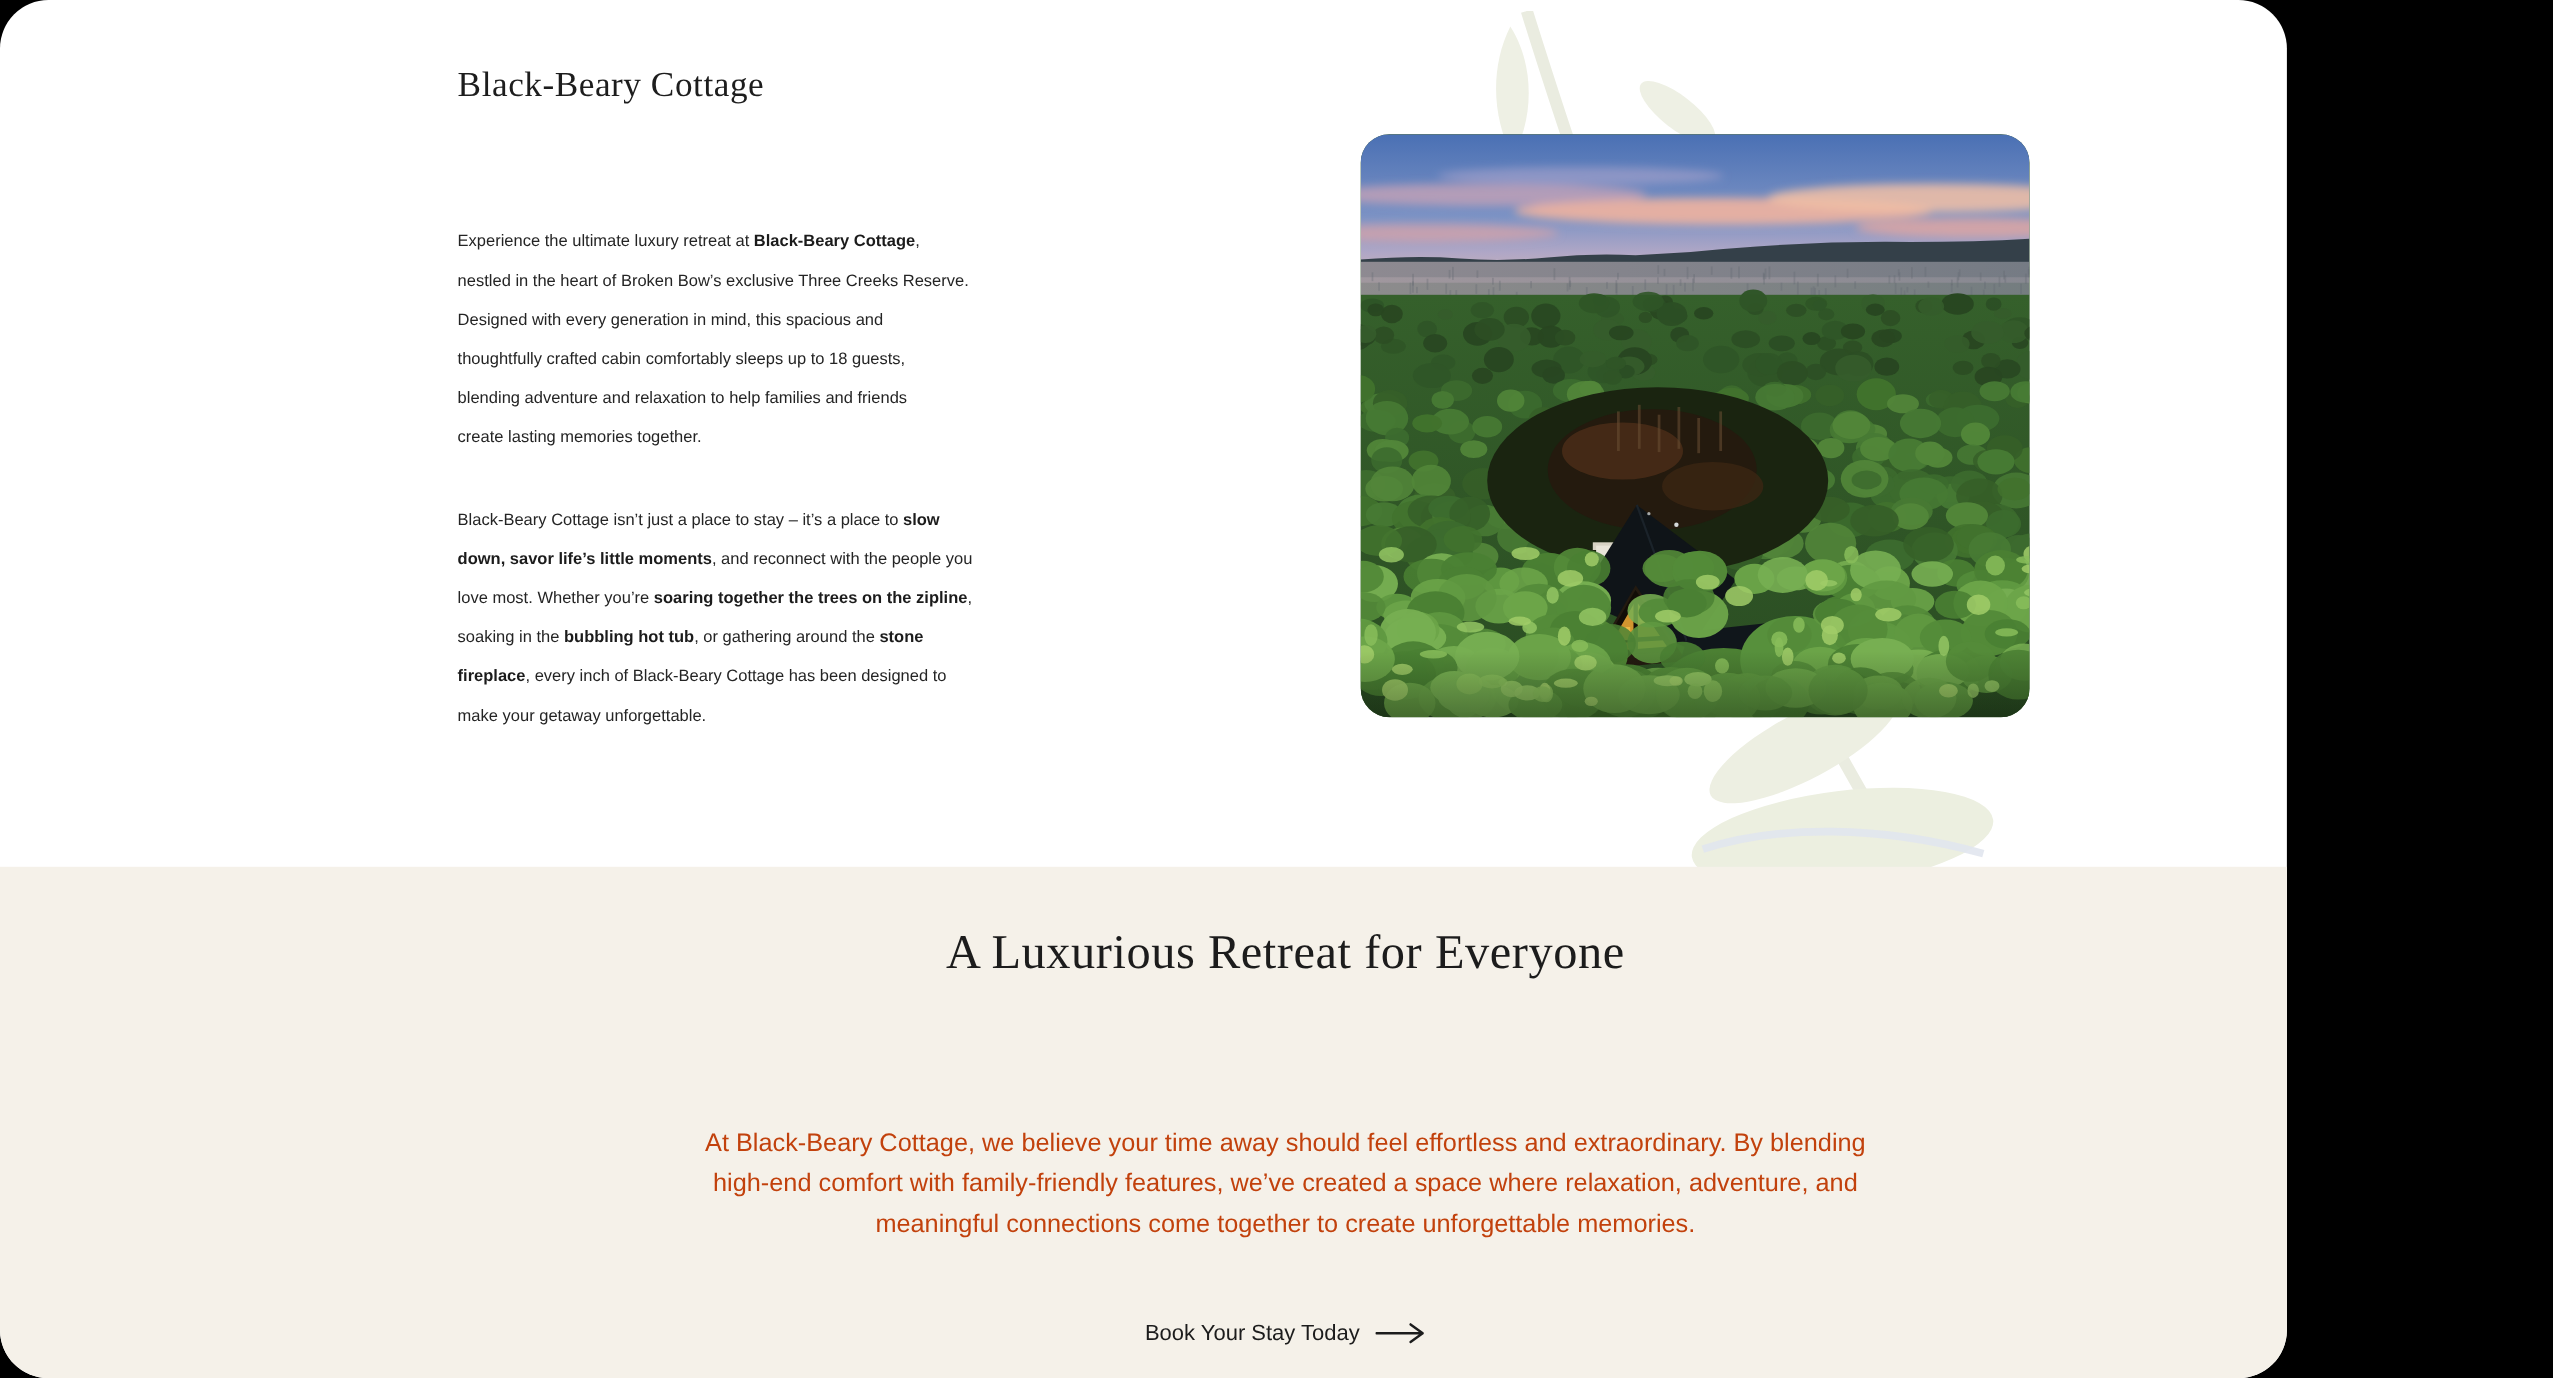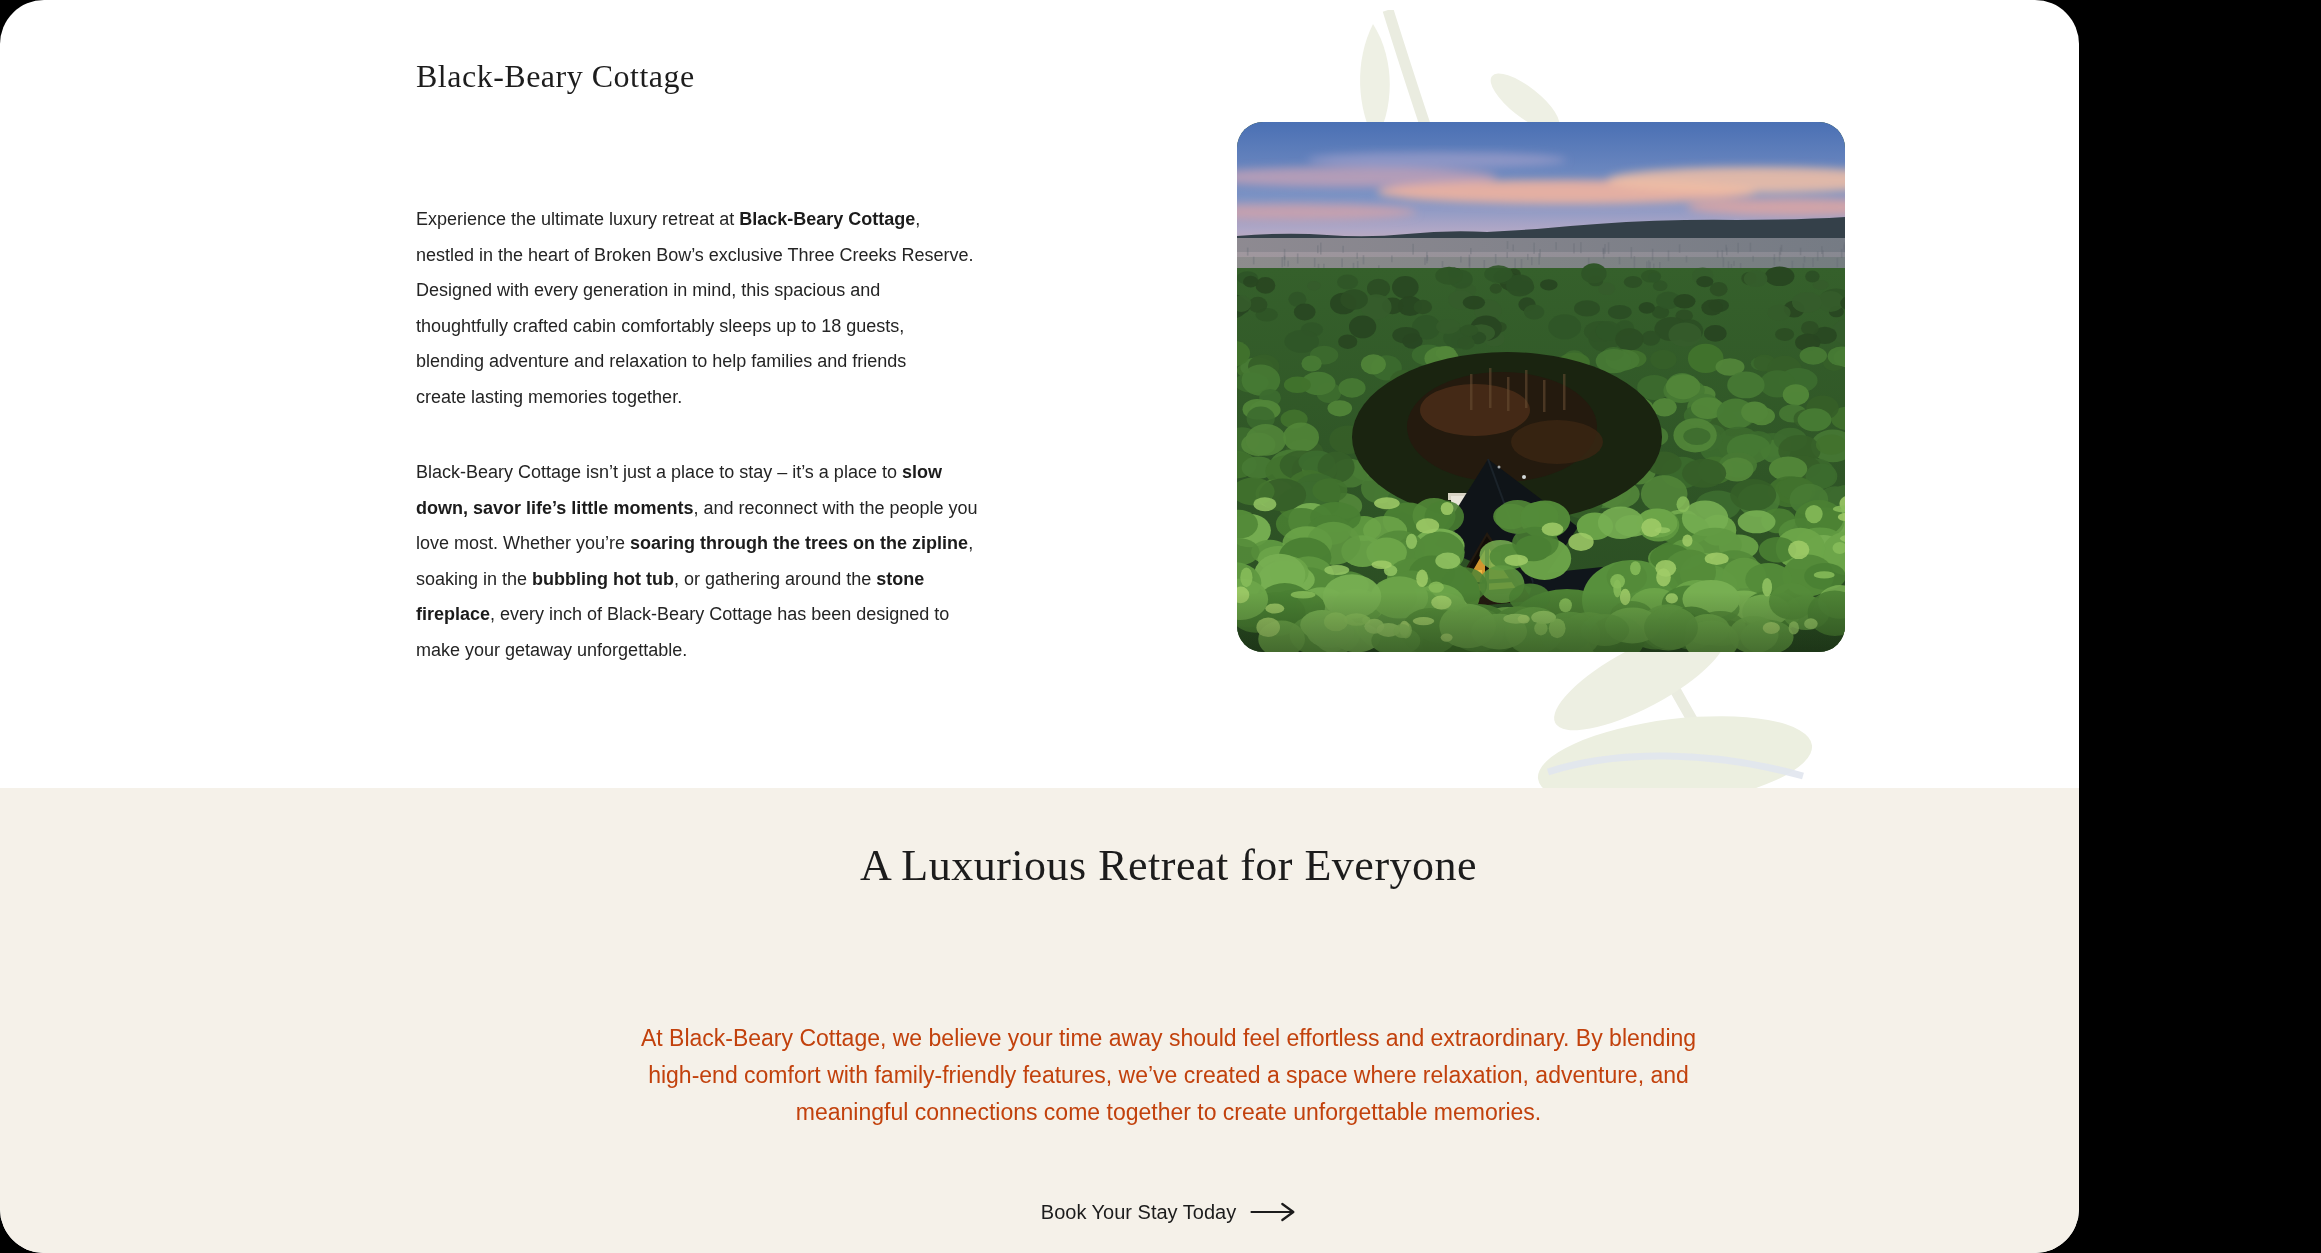--- a/index.html
+++ b/index.html
@@ -8,21 +8,21 @@
 
   
   .watermark{position:absolute;left:1270px;top:10px;width:600px;height:800px;z-index:0;}
 
   
   .hero{position:absolute;inset:0;z-index:1;}
   .eyebrow{position:absolute;left:416px;top:56px;font-family:"Liberation Serif","DejaVu Serif",serif;
            font-size:32px;line-height:1.25;color:#1d1d1d;letter-spacing:.5px;}
   .hero h1{position:absolute;left:416px;top:118px;margin:0;font-family:"Liberation Serif","DejaVu Serif",serif;
            font-size:44px;line-height:1.2;font-weight:400;color:#1c1c1c;letter-spacing:.5px;}
-  .body-copy{position:absolute;left:416px;margin:0;font-size:18px;line-height:35.5px;color:#242424;
+  .body-copy{position:absolute;left:416px;margin:0;font-size:15px;line-height:35.5px;color:#242424;
              white-space:pre-wrap;}
   .body-copy b{font-weight:700;color:#1b1b1b;}
   #para1{top:202px;}
   #para2{top:455px;}
 
   .photo{position:absolute;left:1237px;top:122px;width:608px;height:530px;border-radius:26px;overflow:hidden;
          z-index:2;background:#2d5024;}
   .photo svg{display:block;width:608px;height:530px;}
 
   
@@ -55,21 +55,21 @@
   <section class="hero">
     <div class="eyebrow">Black-Beary Cottage</div>
     <p class="body-copy" id="para1"><span>Experience the ultimate luxury retreat at </span><b>Black-Beary Cottage</b><span>,
 nestled in the heart of Broken Bow’s exclusive Three Creeks Reserve.
 Designed with every generation in mind, this spacious and
 thoughtfully crafted cabin comfortably sleeps up to 18 guests,
 blending adventure and relaxation to help families and friends
 create lasting memories together.</span></p>
     <p class="body-copy" id="para2"><span>Black-Beary Cottage isn’t just a place to stay – it’s a place to </span><b>slow
 down, savor life’s little moments</b><span>, and reconnect with the people you
-love most. Whether you’re </span><b>soaring through the trees on the zipline</b><span>,
+love most. Whether you’re </span><b>soaring together the trees on the zipline</b><span>,
 soaking in the </span><b>bubbling hot tub</b><span>, or gathering around the </span><b>stone
 fireplace</b><span>, every inch of Black-Beary Cottage has been designed to
 make your getaway unforgettable.</span></p>
 
     <div class="photo">
       <svg id="photo-svg" viewBox="0 0 608 530" aria-hidden="true">
         <defs>
           <linearGradient id="skyg" x1="0" y1="0" x2="0" y2="1">
             <stop offset="0" stop-color="#4a70b4"></stop>
             <stop offset="0.55" stop-color="#7b92c4"></stop>

